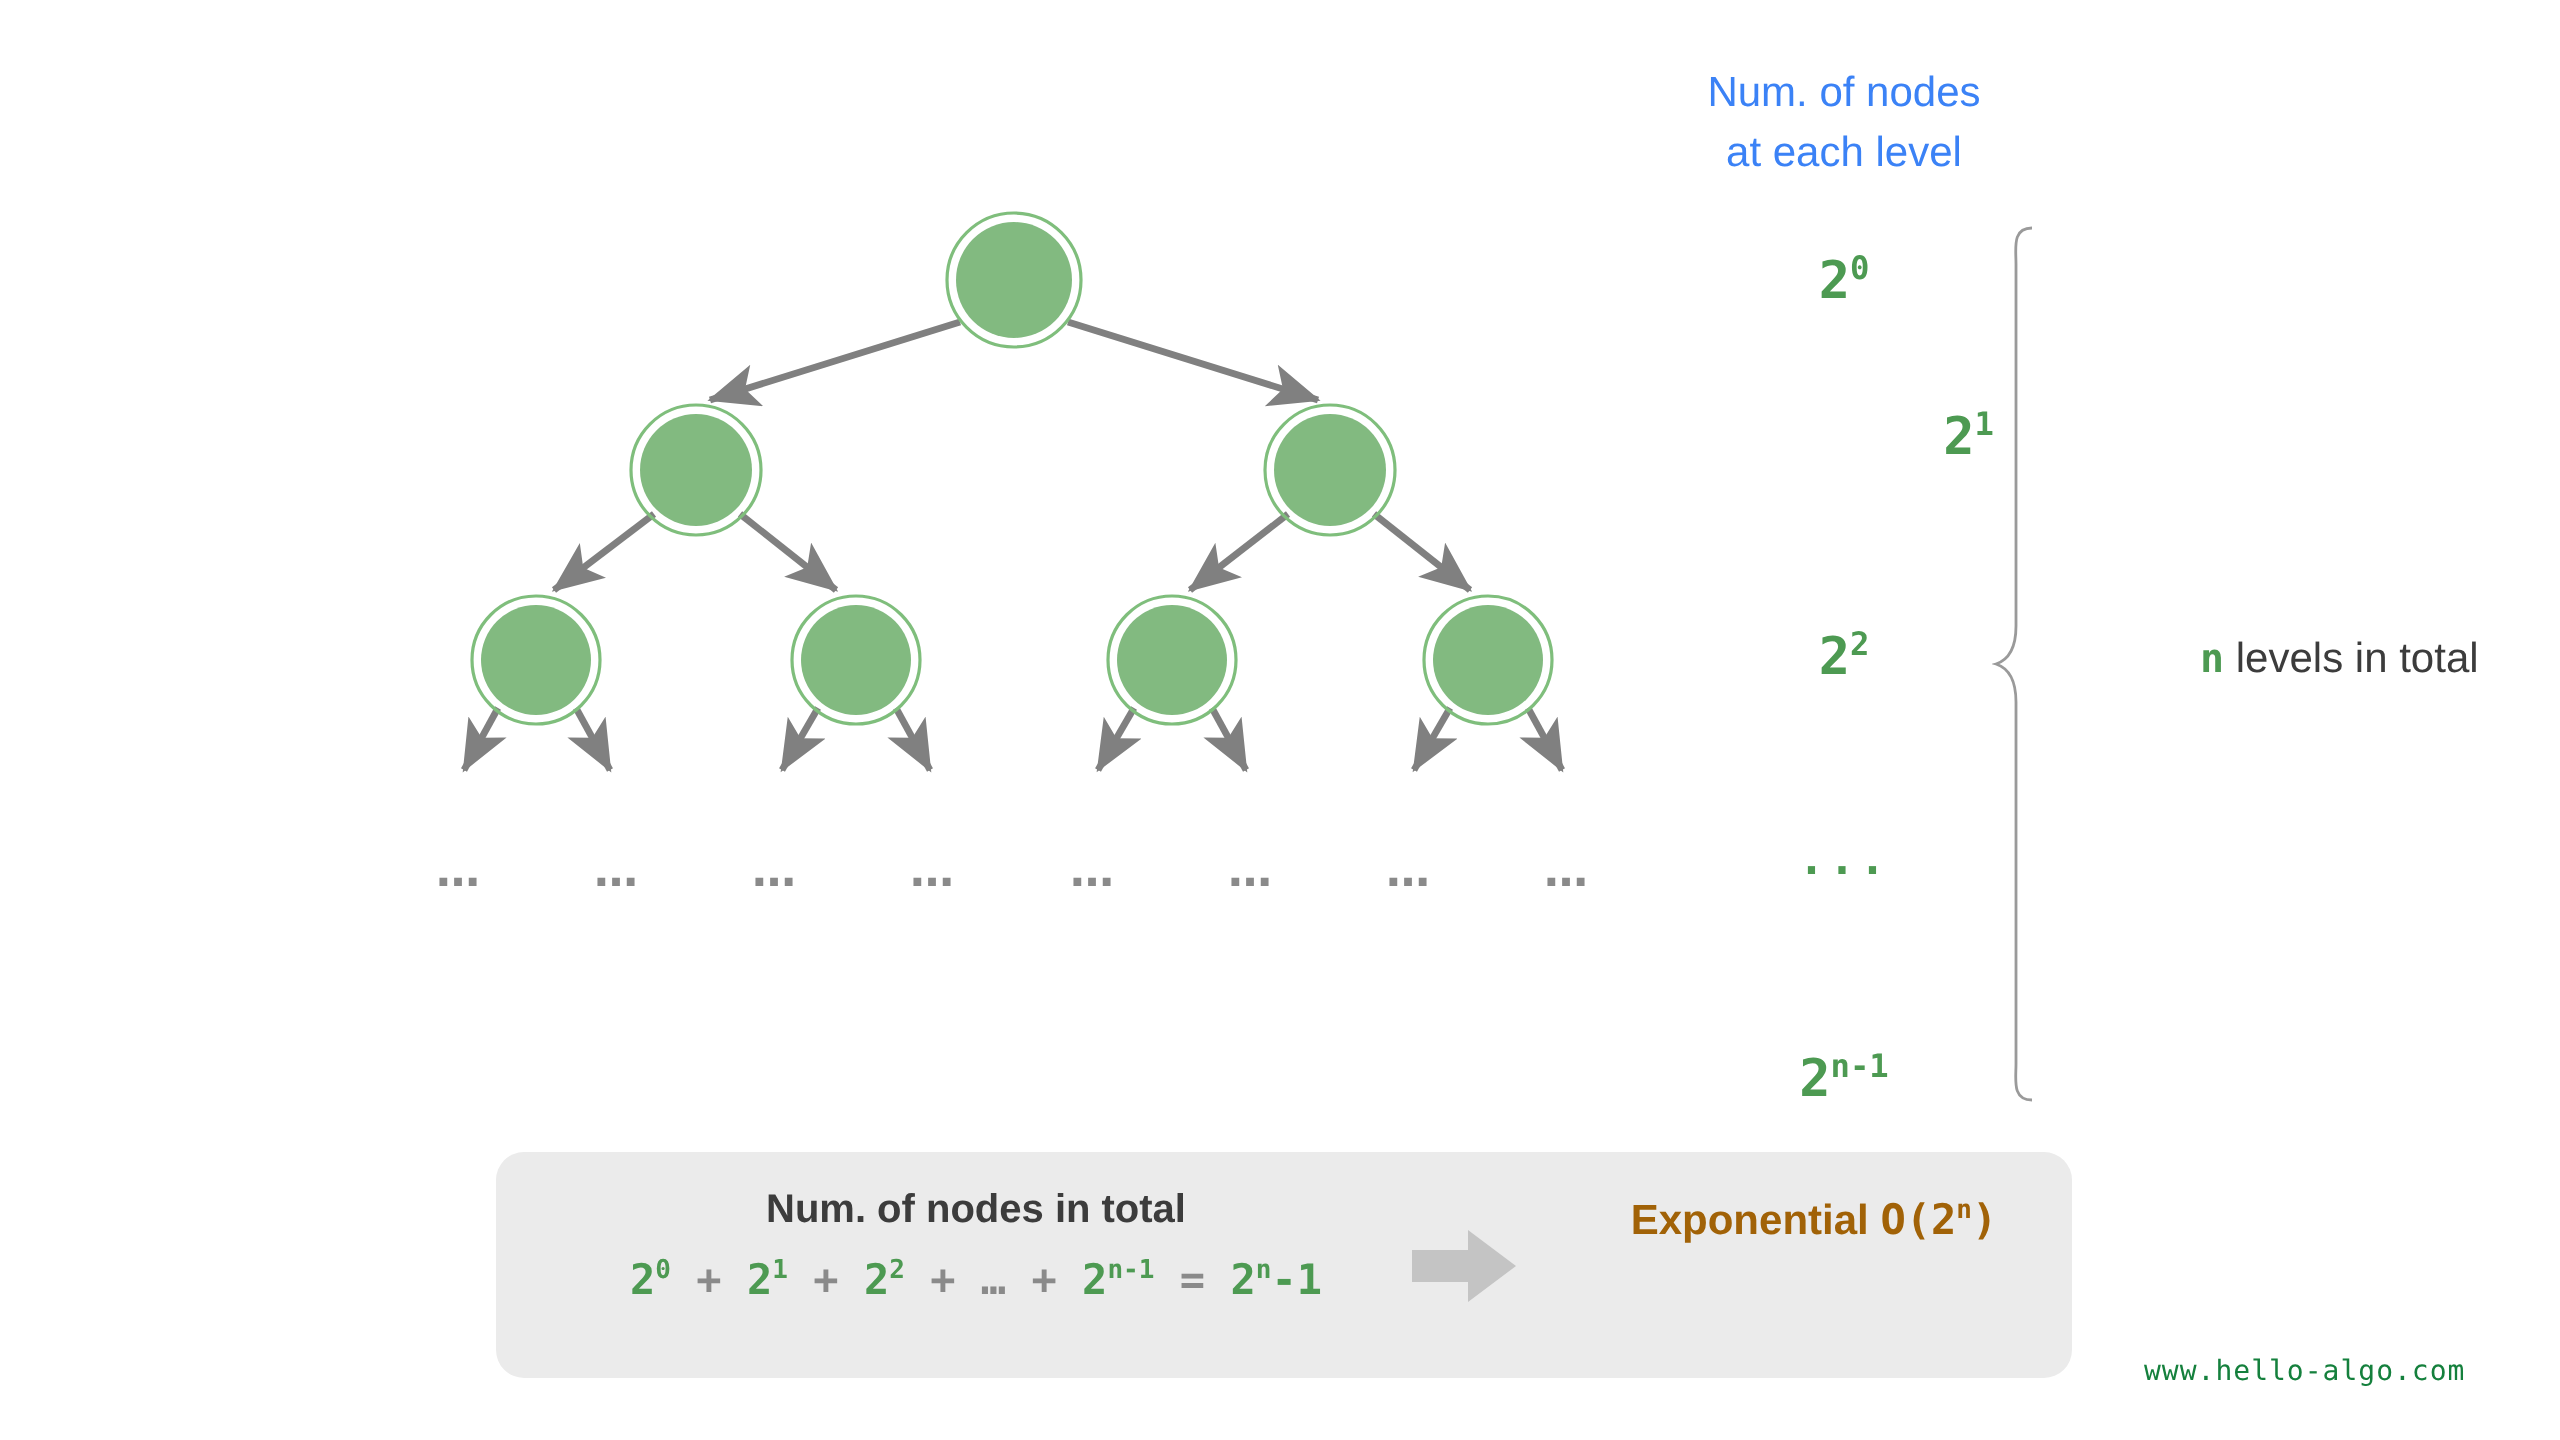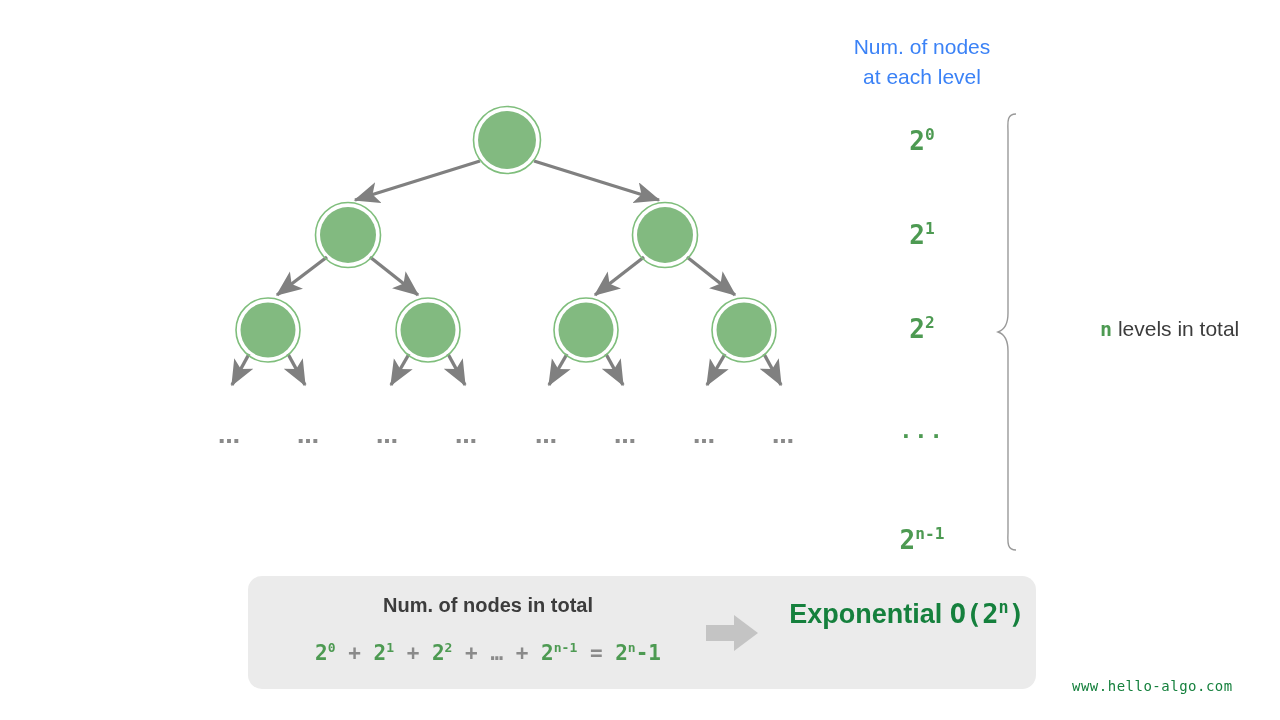--- a/index.html
+++ b/index.html
@@ -107,41 +107,41 @@
     text-align: center;
   }
   .sum-title {
     font-size: 20px;
     font-weight: bold;
     color: #3c3c3c;
     line-height: 30px;
     text-align: center;
   }
   .sum-formula {
-    margin-top: 21px;
+    margin-top: 8px;
     font-family: "DejaVu Sans Mono", "Liberation Mono", monospace;
     font-weight: bold;
     font-size: 21px;
     color: #4d9a52;
     white-space: nowrap;
   }
   .sum-formula .op {
     color: #8a8a8a;
     font-weight: bold;
   }
   .sum-formula sup {
     font-size: 0.62em;
     vertical-align: super;
     line-height: 0;
   }
   .sum-complexity {
     margin-top: 8px;
-    font-size: 27px;
-    font-weight: bold;
-    color: #15803d;
+    font-size: 21px;
+    font-weight: bold;
+    color: #a16207;
     white-space: nowrap;
   }
   .sum-complexity .bigo {
     font-family: "DejaVu Sans Mono", "Liberation Mono", monospace;
     font-weight: bold;
   }
   .sum-complexity sup {
     font-size: 0.62em;
     vertical-align: super;
     line-height: 0;
@@ -240,21 +240,21 @@
     <text x="783" y="443">…</text>
   </g>
 </svg>
 
 <div class="col-header">Num. of nodes
 at each level</div>
 
 <div class="level-label" style="top:126px;">
   <span>2</span><sup>0</sup>
 </div>
-<div class="level-label" style="top:220px;">
+<div class="level-label" style="top:204px;text-align:right;">
   <span>2</span><sup>1</sup>
 </div>
 <div class="level-label" style="top:314px;">
   <span>2</span><sup>2</sup>
 </div>
 <div class="level-label dots" style="top:418px;">
   <span>...</span>
 </div>
 <div class="level-label" style="top:525px;">
   <span>2</span><sup>n-1</sup>

